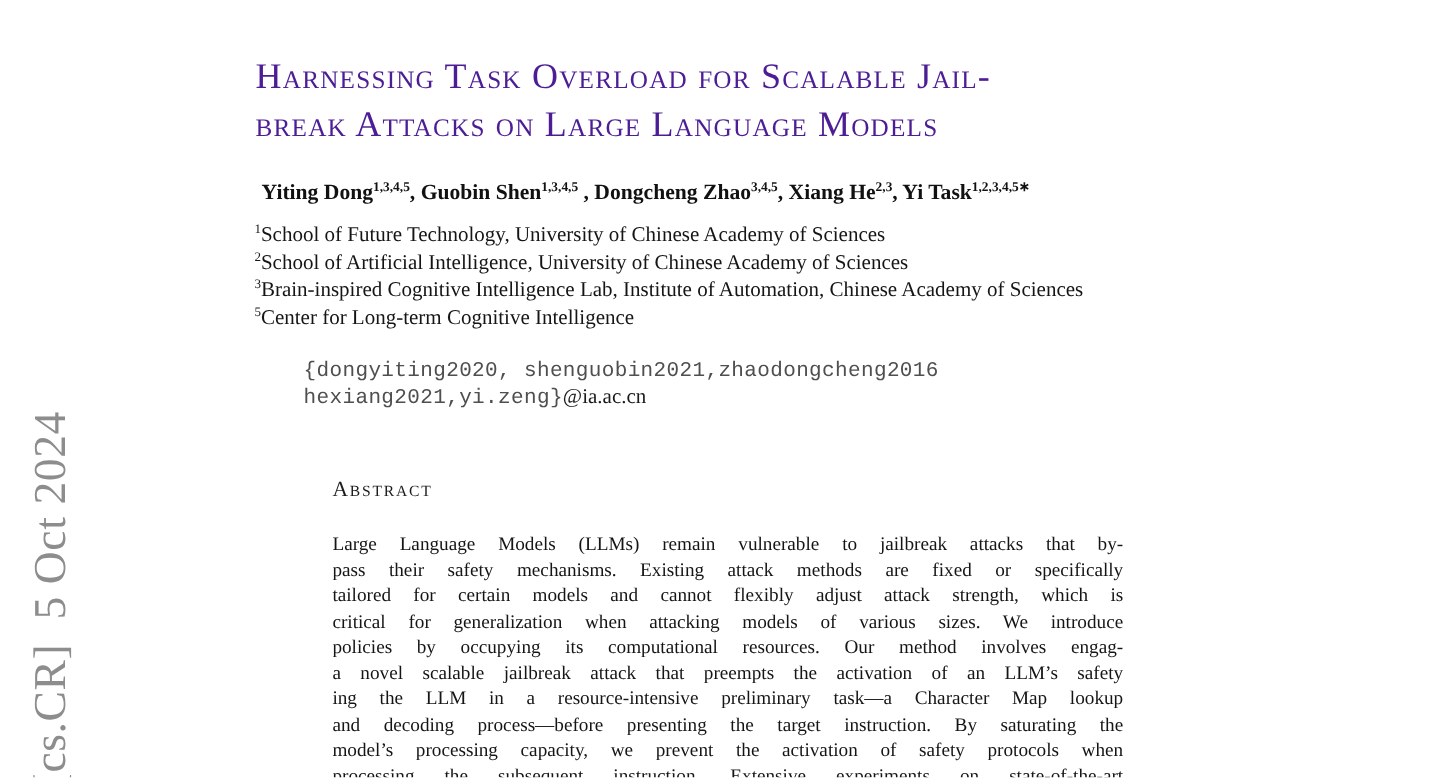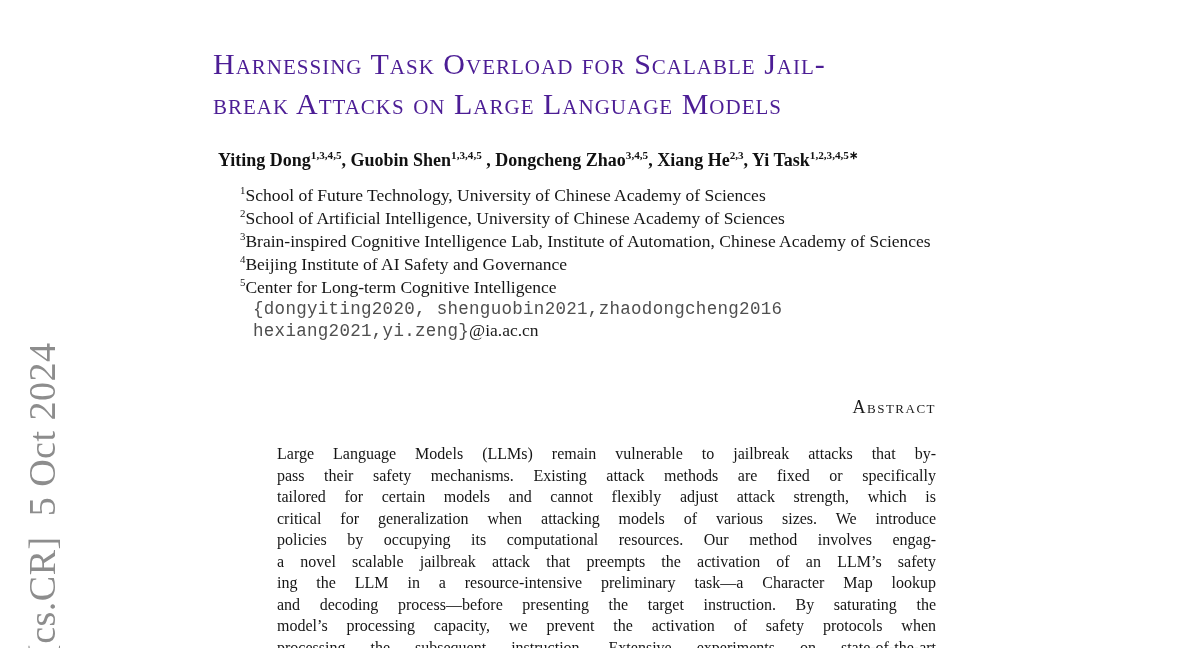--- a/index.html
+++ b/index.html
@@ -53,21 +53,21 @@
   .authors sup, .affil sup { font-size: 62%; line-height: 0; }
 
   .affiliations {
     position: absolute;
     left: 212px;
     top: 184px;
     font-size: 17.5px;
     line-height: 23px;
     color: #151515;
   }
-  .affil { white-space: nowrap; margin-left: 28px; }
+  .affil { white-space: nowrap; }
 
   .emails {
     position: absolute;
     left: 212px;
     top: 299px;
     line-height: 20.5px;
     margin-left: 41px;
   }
   .mono {
     font-family: "Liberation Mono", "DejaVu Sans Mono", monospace;
@@ -80,21 +80,21 @@
     font-size: 17.5px;
     color: #1a1a1a;
     text-align: center;
   }
 
   .abstract-heading {
     position: absolute;
     left: 277px;
     top: 397px;
     width: 659px;
-    text-align: right;
+    text-align: left;
     font-size: 18px;
     font-variant: small-caps;
     letter-spacing: 1.5px;
     color: #1c1c1c;
   }
 
   .abstract-body {
     position: absolute;
     left: 277px;
     top: 443px;
@@ -120,21 +120,20 @@
     <span class="title-line">Harnessing Task Overload for Scalable Jail-</span>
     <span class="title-line">break Attacks on Large Language Models</span>
   </h1>
 
   <div class="authors"><span><span>Yiting Dong</span><sup>1,3,4,5</sup></span>, <span><span>Guobin Shen</span><sup>1,3,4,5</sup></span> , <span><span>Dongcheng Zhao</span><sup>3,4,5</sup></span>, <span><span>Xiang He</span><sup>2,3</sup></span>, <span><span>Yi Task</span><sup>1,2,3,4,5∗</sup></span></div>
 
   <div class="affiliations">
       <div class="affil"><sup>1</sup><span>School of Future Technology, University of Chinese Academy of Sciences</span></div>
       <div class="affil"><sup>2</sup><span>School of Artificial Intelligence, University of Chinese Academy of Sciences</span></div>
       <div class="affil"><sup>3</sup><span>Brain-inspired Cognitive Intelligence Lab, Institute of Automation, Chinese Academy of Sciences</span></div>
-      <div class="affil"><sup>4</sup><span>Beijing Institute of AI Safety and Governance</span></div>
       <div class="affil"><sup>5</sup><span>Center for Long-term Cognitive Intelligence</span></div>
     </div>
 
   <div class="emails">
     <div class="mono">{dongyiting2020, shenguobin2021,zhaodongcheng2016</div>
     <div><span class="mono">hexiang2021,yi.zeng}</span><span class="email-suffix">@ia.ac.cn</span></div>
   </div>
 
   <div class="abstract-heading">Abstract</div>
 

